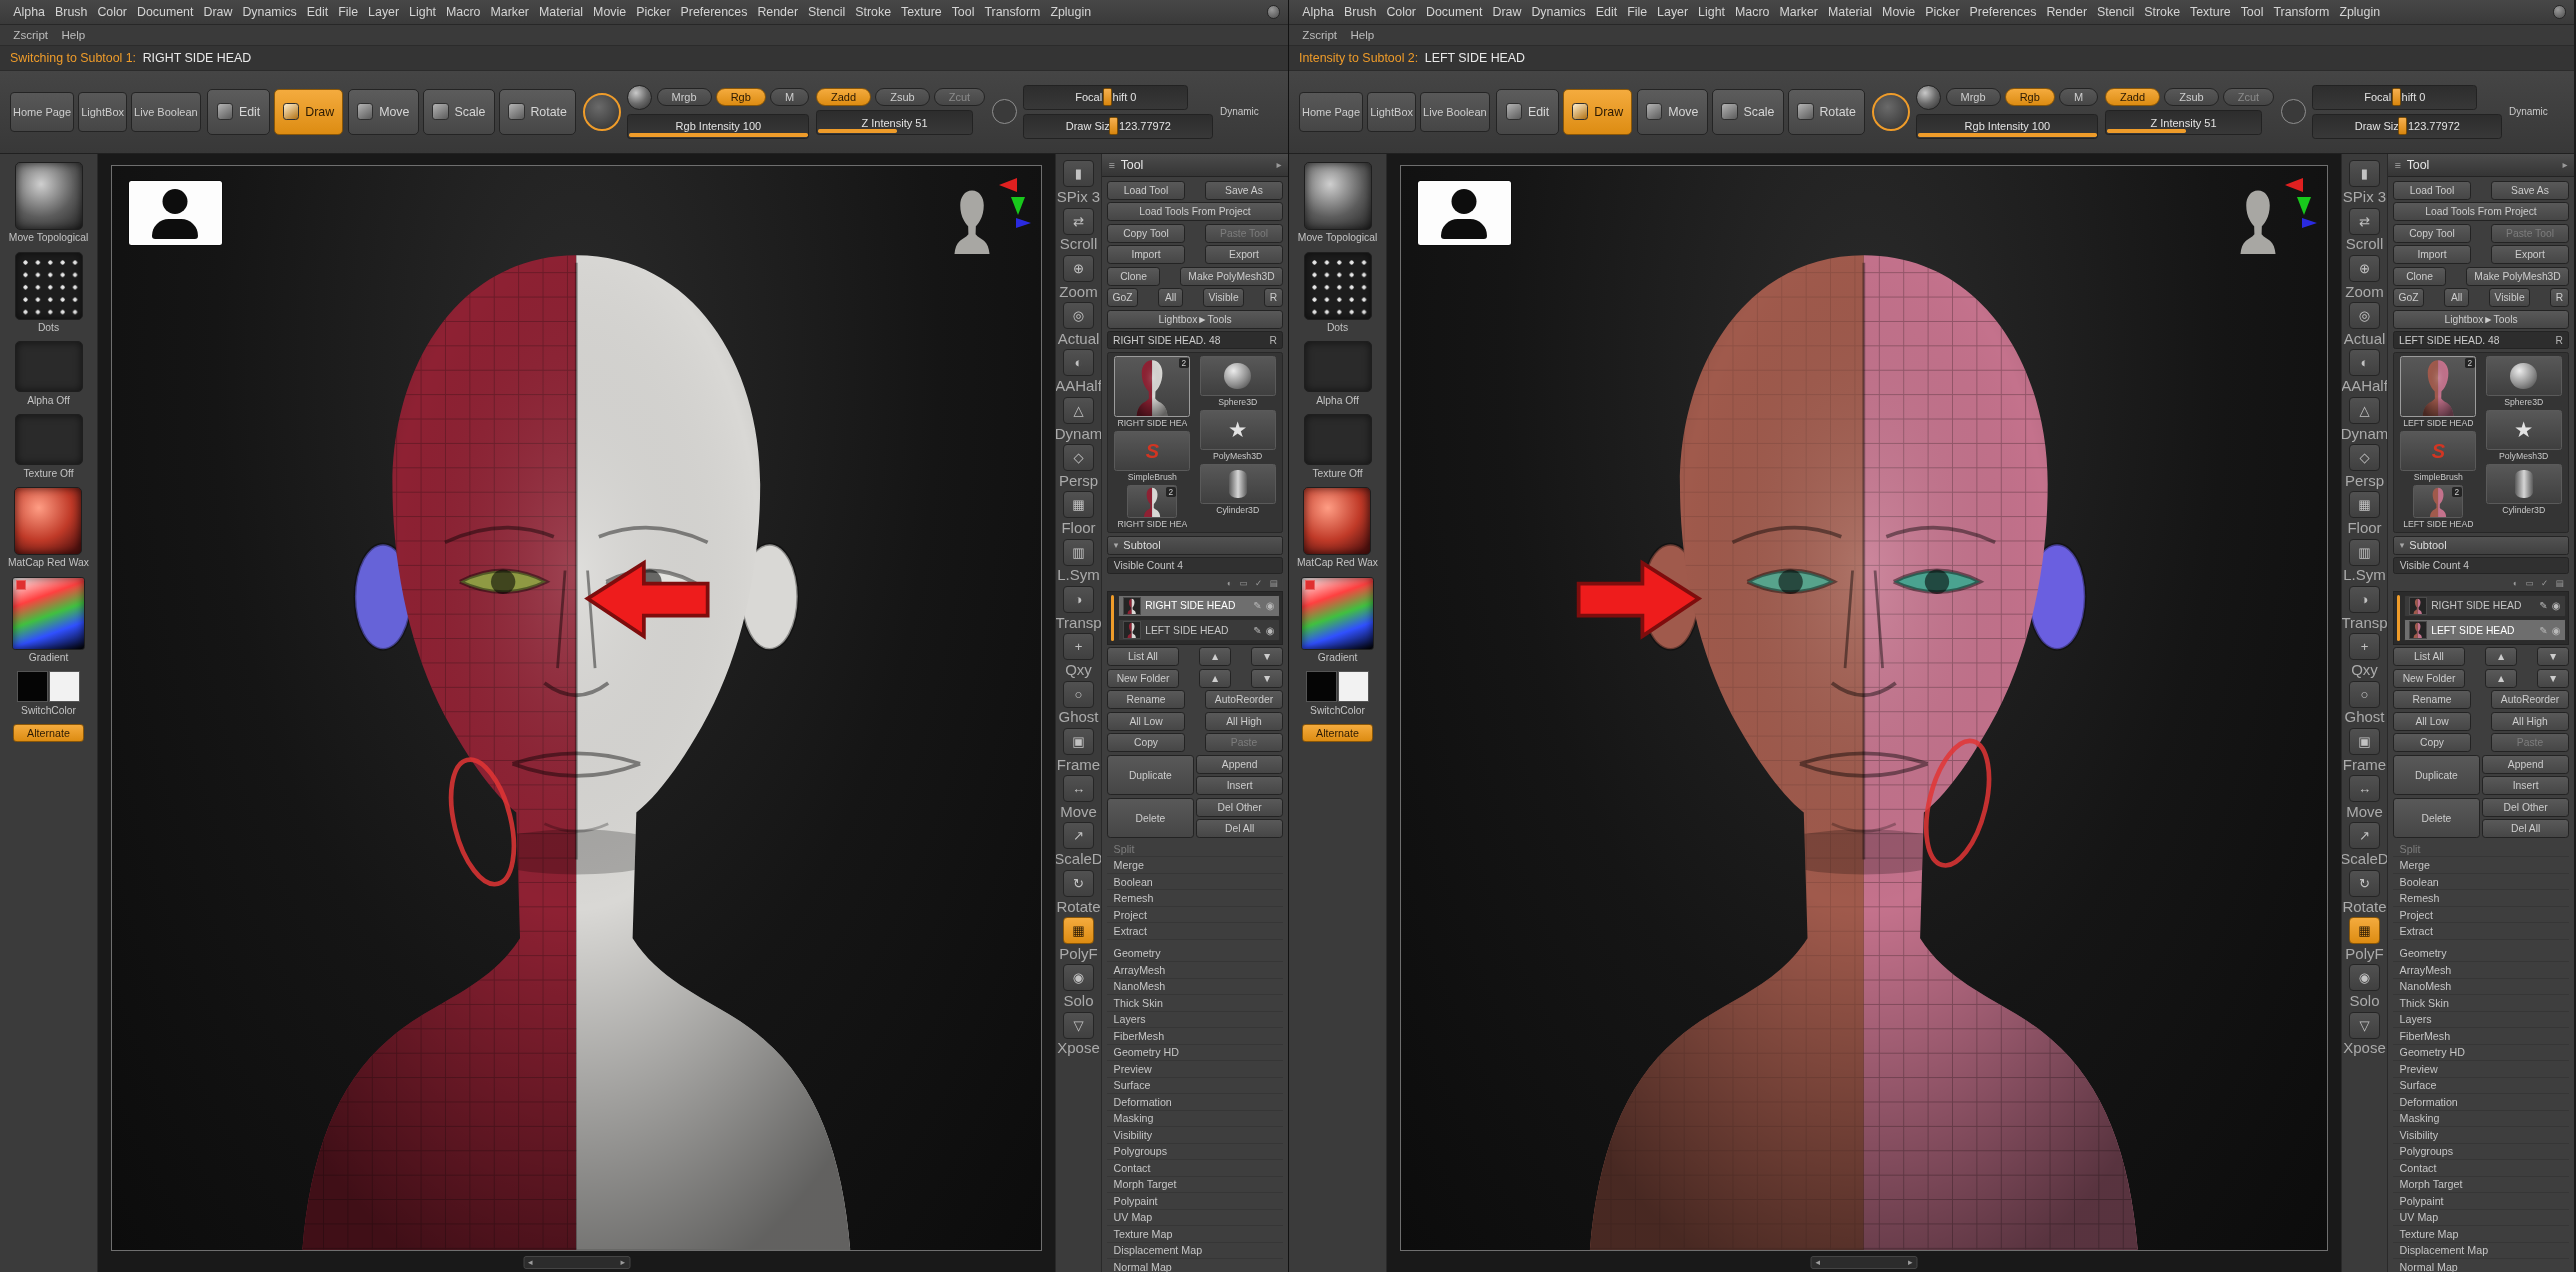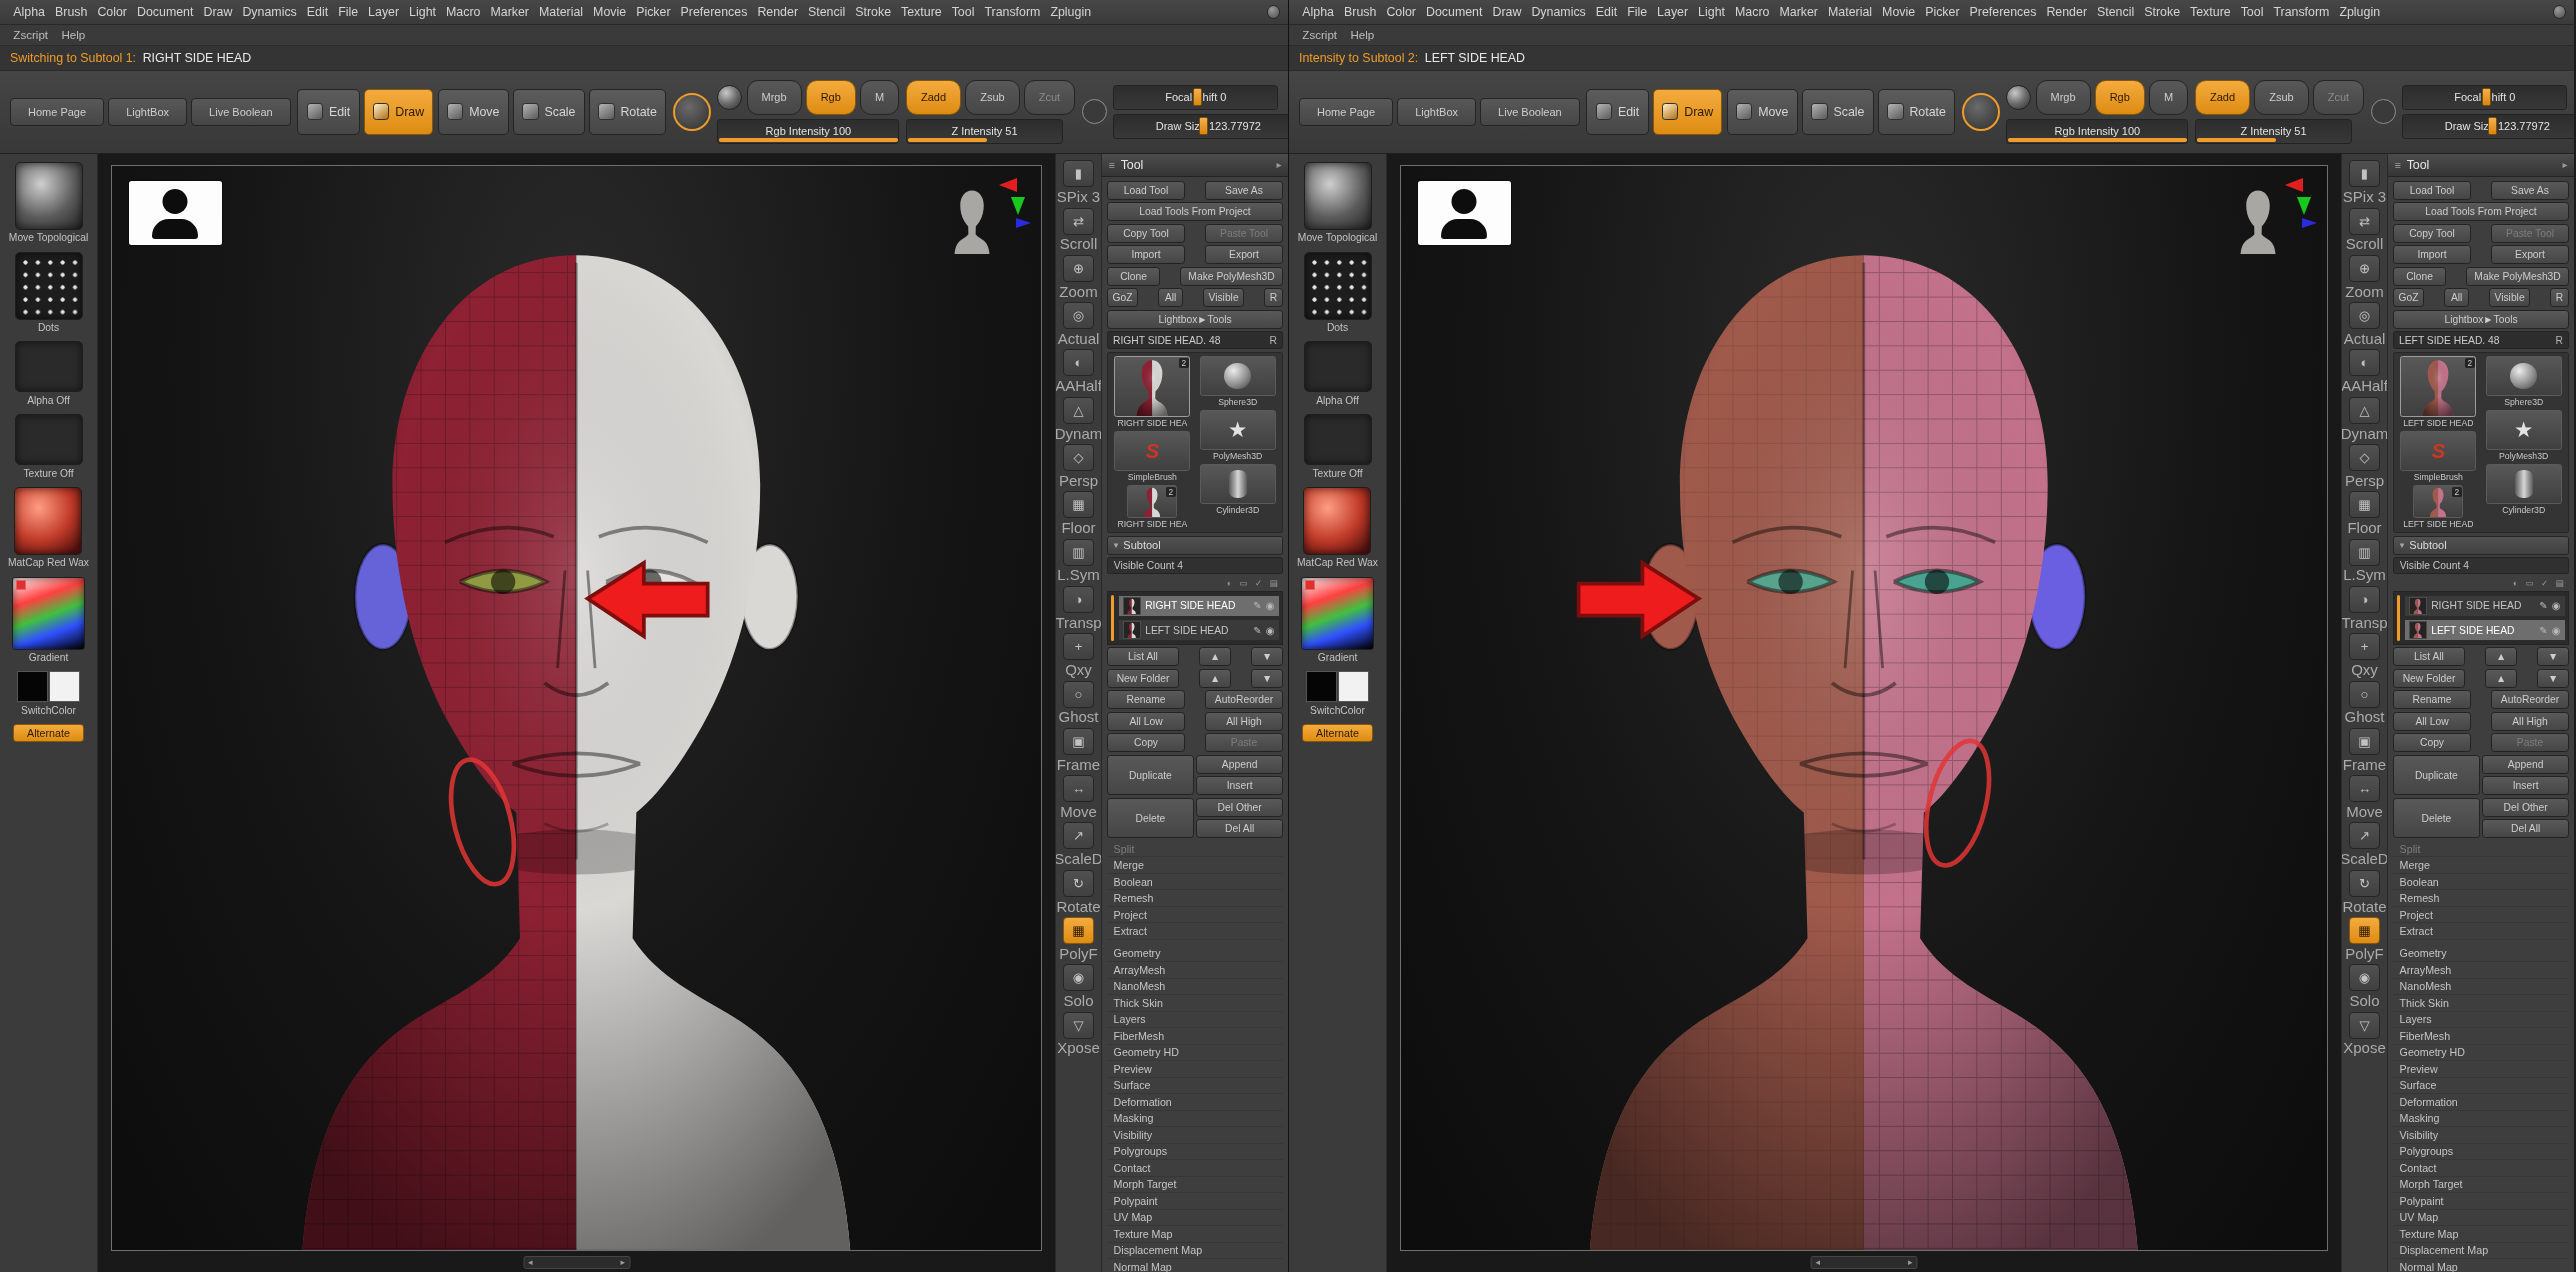--- a/index.html
+++ b/index.html
@@ -17,30 +17,30 @@
   .menu-knob{width:13.2px;height:13.2px;flex:0 0 13.2px;border-radius:50%;background:radial-gradient(circle at 35% 30%,#9a9a9a,#4c4c4c);border:0.8px solid #262626}
   .submenubar{height:20.7px;flex:0 0 20.7px;background:#3a3a3a;border-bottom:0.8px solid #2b2b2b;display:flex;align-items:center;padding:0 8.3px;gap:3.3px}
   .submenubar .menu-item{font-size:11.6px;color:#bdbdbd}
   .statusbar{height:25px;flex:0 0 25px;background:#343434;border-bottom:0.8px solid #2b2b2b;display:flex;align-items:center;padding:0 10px;gap:6.6px;font-size:12.4px}
   .status-prefix{color:#ef9c2a}
   .status-tool{color:#e9e9e9}
 
   
   .toolbar{height:83px;flex:0 0 83px;background:linear-gradient(#454545,#383838);border-bottom:0.8px solid #202020;display:flex;align-items:center;padding:0 10px;gap:6.6px}
   .tb-group{display:flex;gap:4.1px}
-  .tb-btn{height:28px;padding:0 17px;background:linear-gradient(#585858,#464646);border:0.8px solid #242424;border-radius:4.1px;color:#cecece;font-size:11px;display:flex;align-items:center;white-space:nowrap}
+  .tb-btn{height:40px;padding:0 2px;background:linear-gradient(#585858,#464646);border:0.8px solid #242424;border-radius:4.1px;color:#cecece;font-size:11px;display:flex;align-items:center;white-space:nowrap}
   .tb-big{height:46px;padding:0 8.3px;background:linear-gradient(#5c5c5c,#474747);border:0.8px solid #242424;border-radius:5px;color:#d6d6d6;font-size:12.4px;display:flex;align-items:center;gap:5.8px;white-space:nowrap}
   .tb-big .chip{width:16.5px;height:16.5px;border-radius:3.3px;background:linear-gradient(145deg,#b5b5b5,#5a5a5a);border:0.8px solid #2e2e2e}
   .tb-big.on{background:linear-gradient(#f4ab3e,#dd8c12);color:#2b1a04;border-color:#8a5708}
   .tb-big.on .chip{background:linear-gradient(145deg,#fff0d0,#b06f10)}
   .brush-ring{width:38px;height:38px;flex:0 0 38px;border-radius:50%;border:2.5px solid #ef9c2a;background:radial-gradient(circle at 40% 35%,#6a6a6a,#2e2e2e)}
   .tb-col{display:flex;flex-direction:column;gap:4.1px}
   .tb-row{display:flex;align-items:center;gap:4.1px}
   .tb-sphere{width:25px;height:25px;flex:0 0 25px;border-radius:50%;background:radial-gradient(circle at 35% 30%,#c9c9c9,#6a6a6a 50%,#2c2c2c);border:0.8px solid #222}
-  .tb-sm{height:35px;padding:0 14px;background:linear-gradient(#585858,#464646);border:0.8px solid #242424;border-radius:11px;color:#cecece;font-size:11px;display:flex;align-items:center}
+  .tb-sm{height:18px;padding:0 14px;background:linear-gradient(#585858,#464646);border:0.8px solid #242424;border-radius:11px;color:#cecece;font-size:11px;display:flex;align-items:center}
   .tb-sm.on{background:linear-gradient(#f4ab3e,#dd8c12);color:#2b1a04;border-color:#8a5708}
   .tb-sm.dim{color:#8b8b8b}
   .tb-slider{position:relative;height:25px;background:linear-gradient(#2d2d2d,#383838);border:0.8px solid #222;border-radius:3.3px;color:#e3e3e3;font-size:11px;display:flex;align-items:center;justify-content:center;overflow:hidden;white-space:nowrap}
   .tb-slider .fill{position:absolute;left:0.8px;bottom:0.8px;height:4.1px;background:#ef9c2a;border-radius:1.7px}
   .fill-100{width:calc(100% - 1.7px)} .fill-51{width:51%}
   .tb-slider .handle{position:absolute;top:2.5px;bottom:2.5px;width:9px;background:linear-gradient(#f6b050,#d8860e);border:0.8px solid #7c4e06;border-radius:1.7px}
   .hpos-48{left:48%} .hpos-45{left:45%}
   .w190{width:157px}.w200{width:165px}.w210{width:182px}.w230{width:190px}
   .focal-knob{width:25px;height:25px;flex:0 0 25px;border-radius:50%;border:1.7px solid #8f8f8f;background:#3a3a3a}
   .dyn-label{color:#c9c9c9;font-size:10px;white-space:nowrap}

